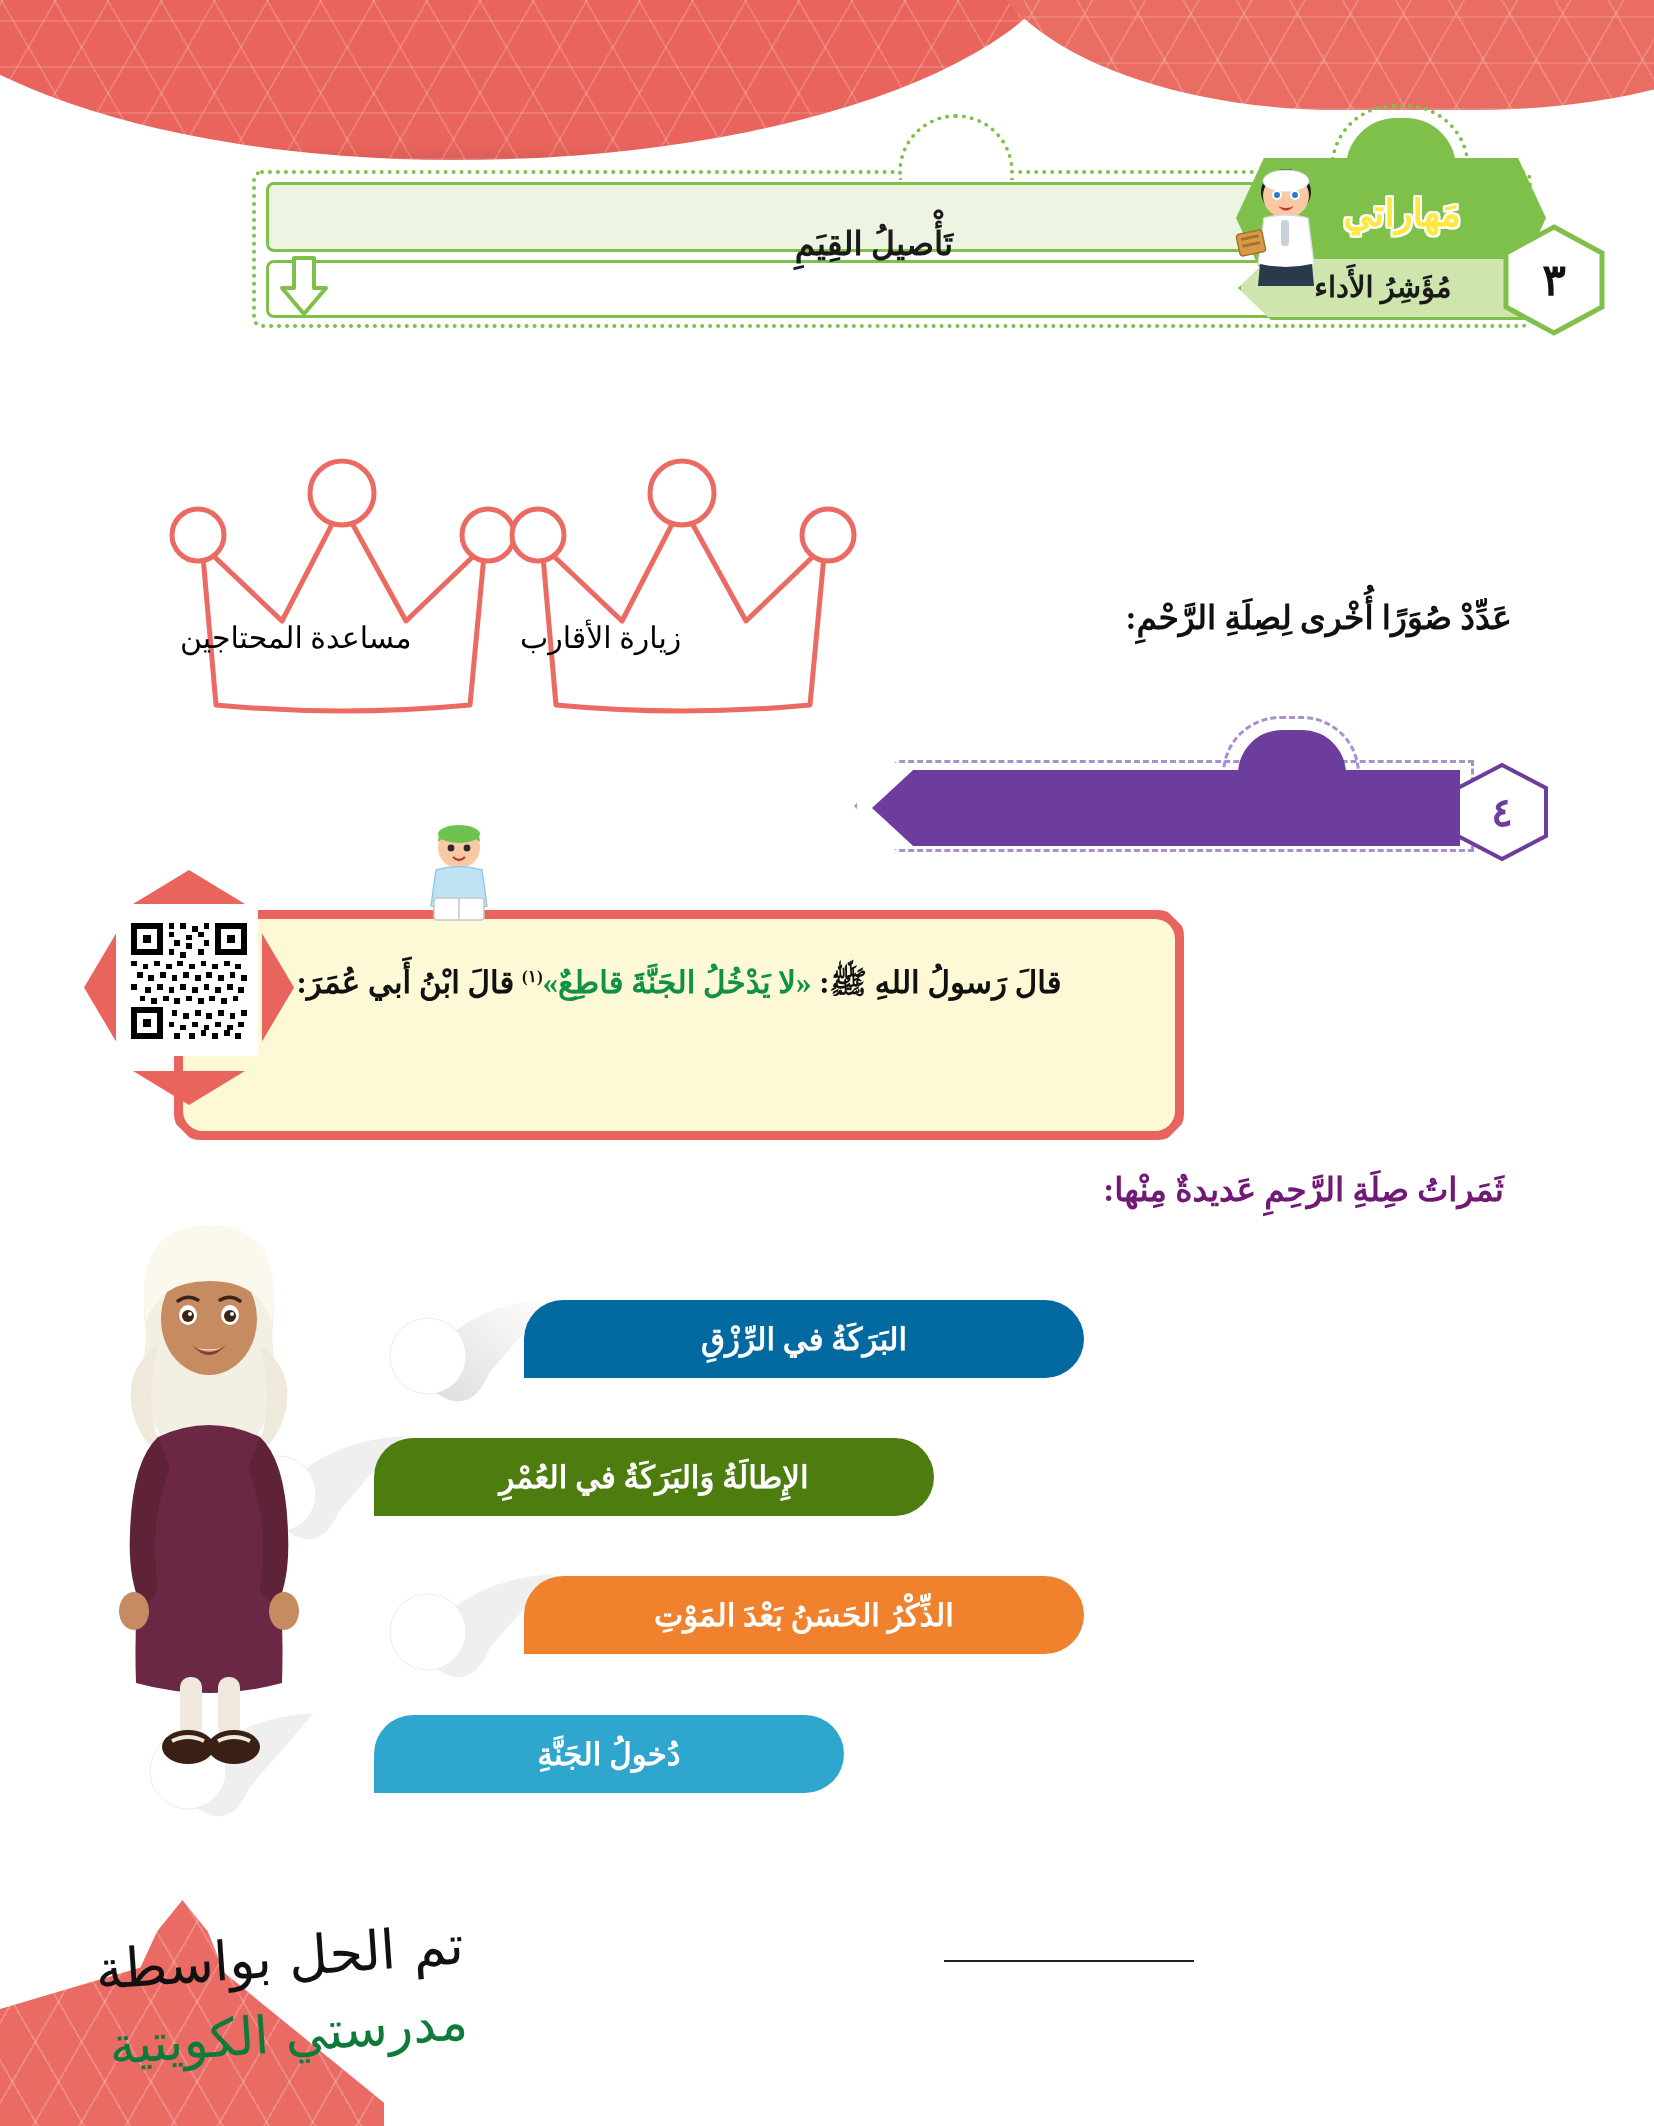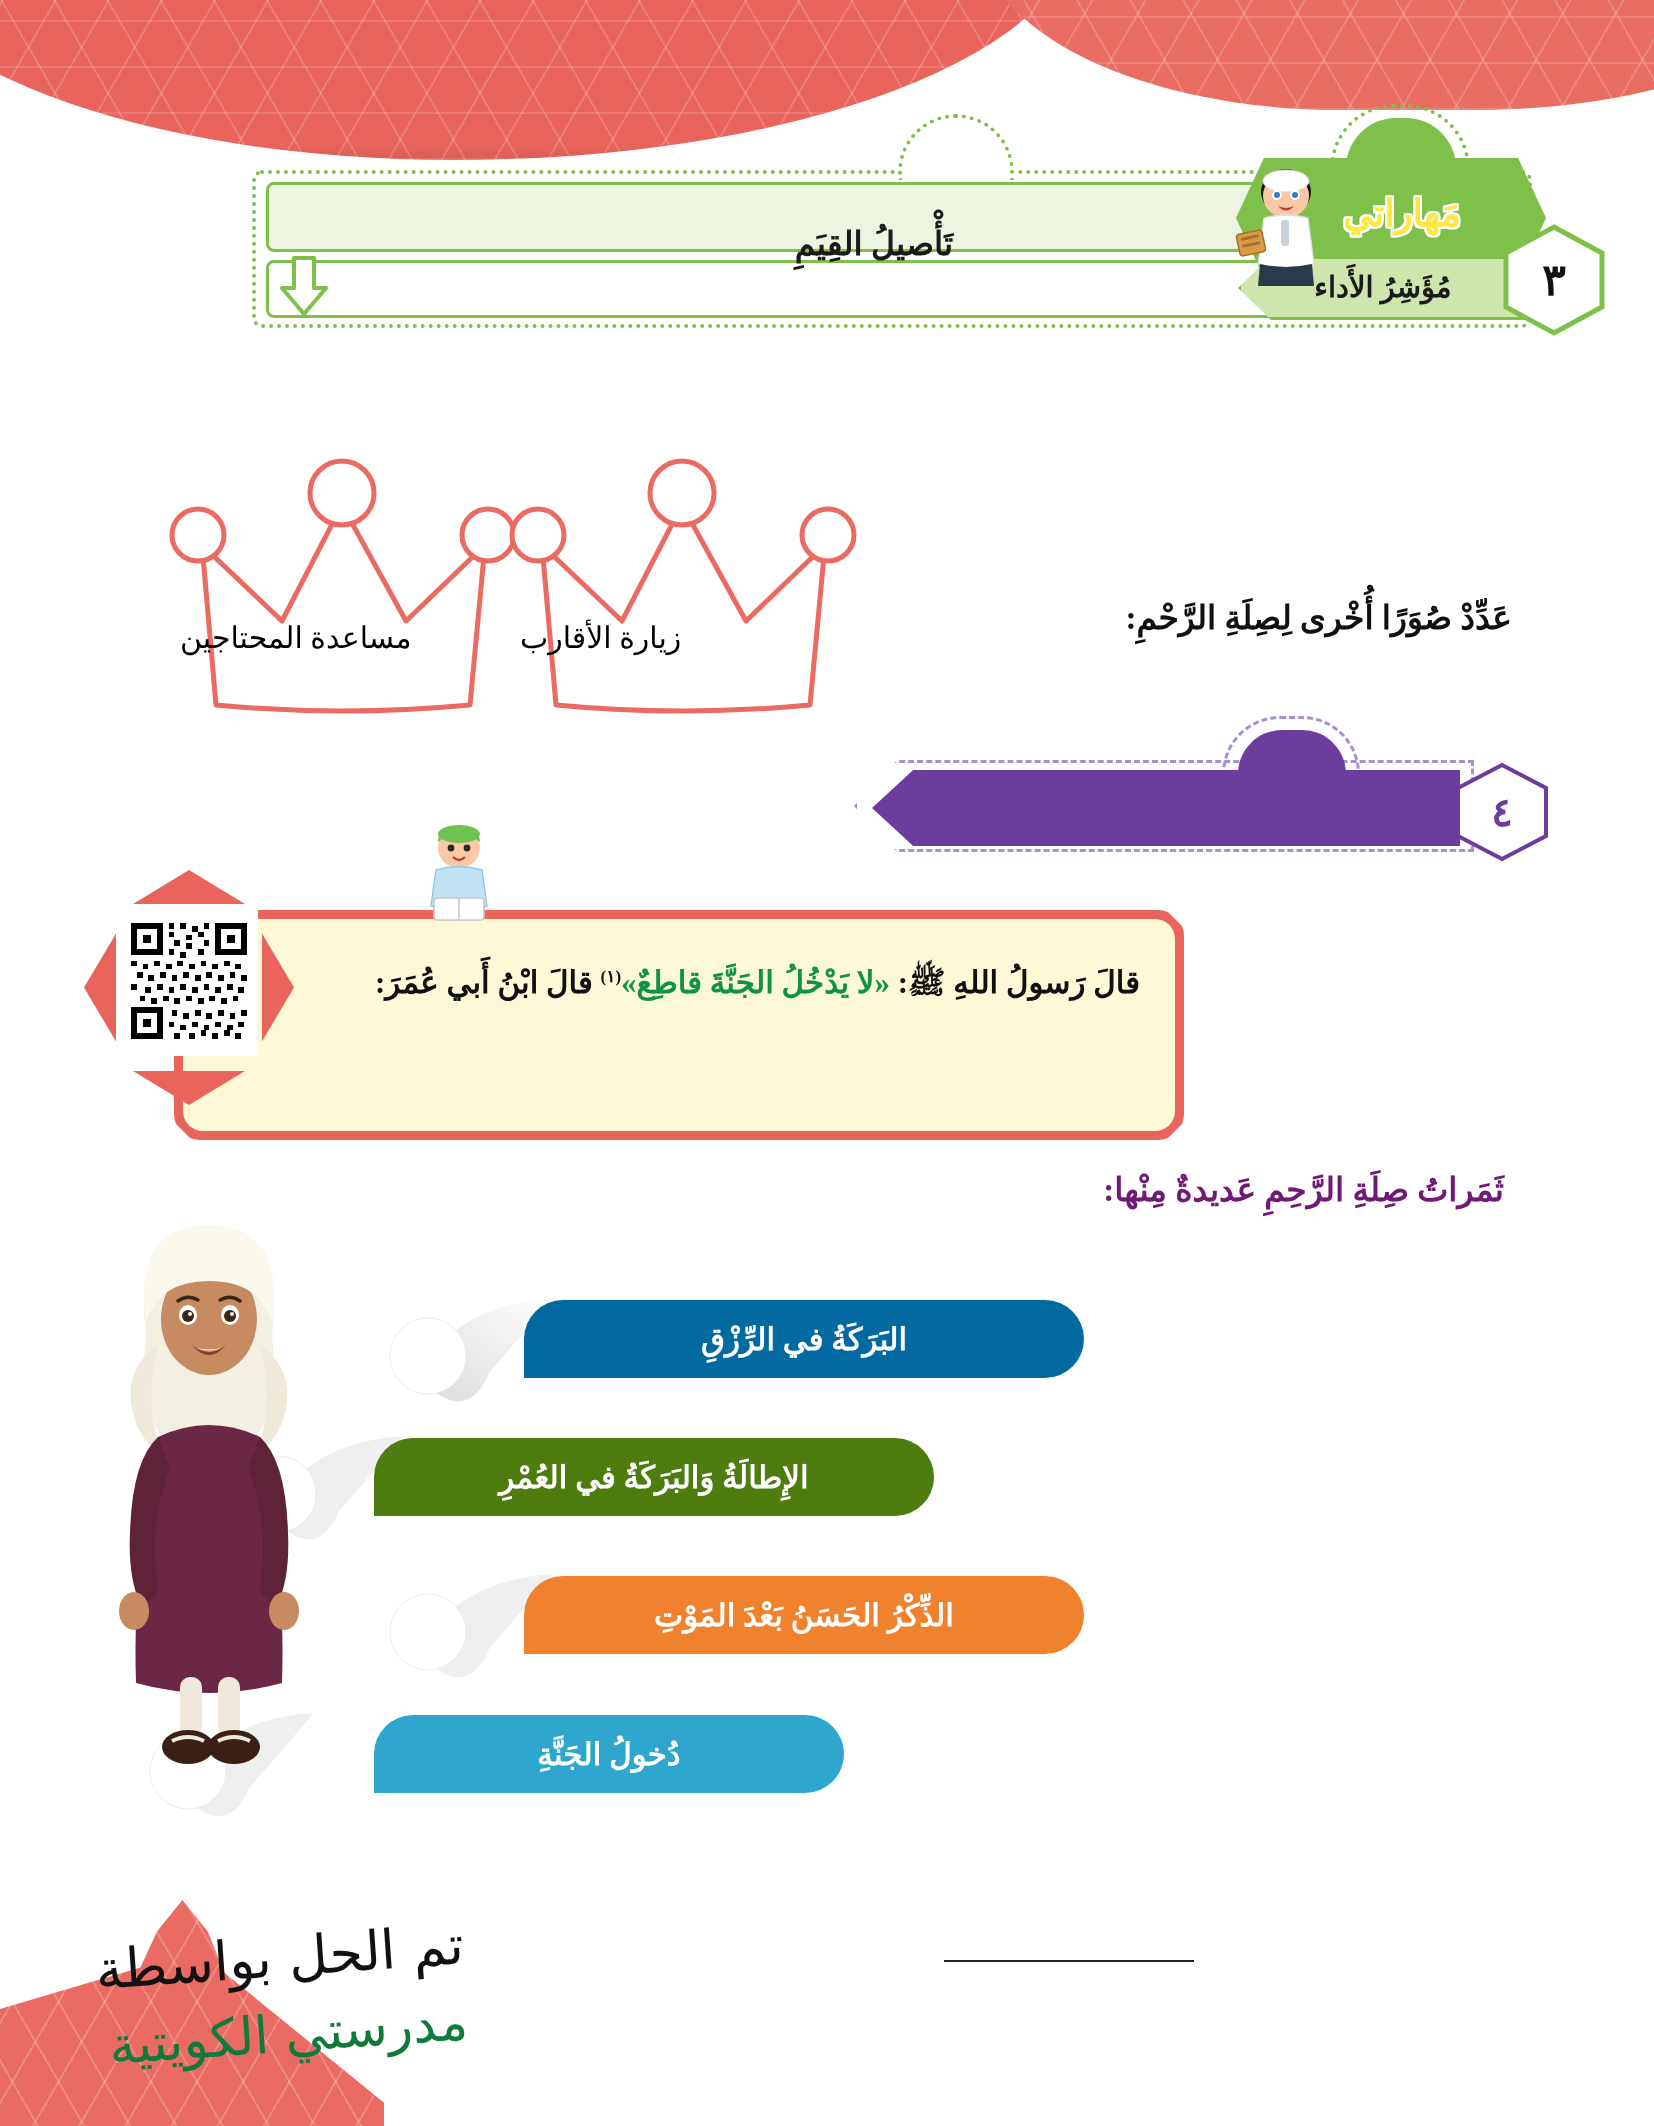--- a/index.html
+++ b/index.html
@@ -179,21 +179,21 @@
     position: absolute; inset: 0;
     background: #e8645c;
     border-radius: 26px;
     clip-path: polygon(0 18px, 18px 0, calc(100% - 18px) 0, 100% 18px, 100% calc(100% - 18px), calc(100% - 18px) 100%, 18px 100%, 0 calc(100% - 18px));
   }
   .hadith-inner {
     position: absolute; top: 9px; right: 9px; left: 9px; bottom: 9px;
     background: #fdf8d5; border-radius: 20px;
   }
   .hadith-line {
-    position: absolute; right: 44px; left: 44px; text-align: right;
+    position: absolute; right: 44px; left: 44px; text-align: center;
     font-size: 31px; font-weight: 700; color: #111; line-height: 1.5;
   }
   .hadith-line.one { top: 50px; }
   .hadith-line.two { top: 128px; }
   .hd-green { color: #0f9146; }
   .hd-sup { font-size: 17px; vertical-align: super; }
 
   
   .notch { position: absolute; width: 40px; height: 22px; background: #e8645c; border-radius: 0 0 20px 20px; top: 0; }
   .notch.r { right: 66px; }

